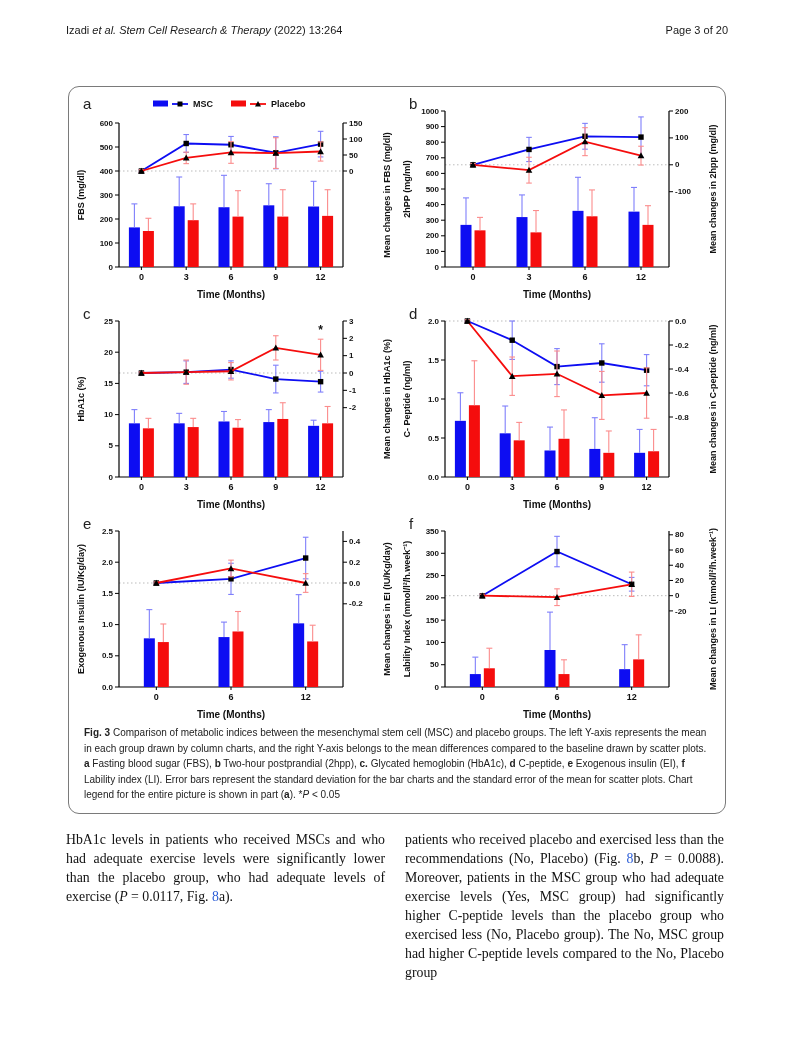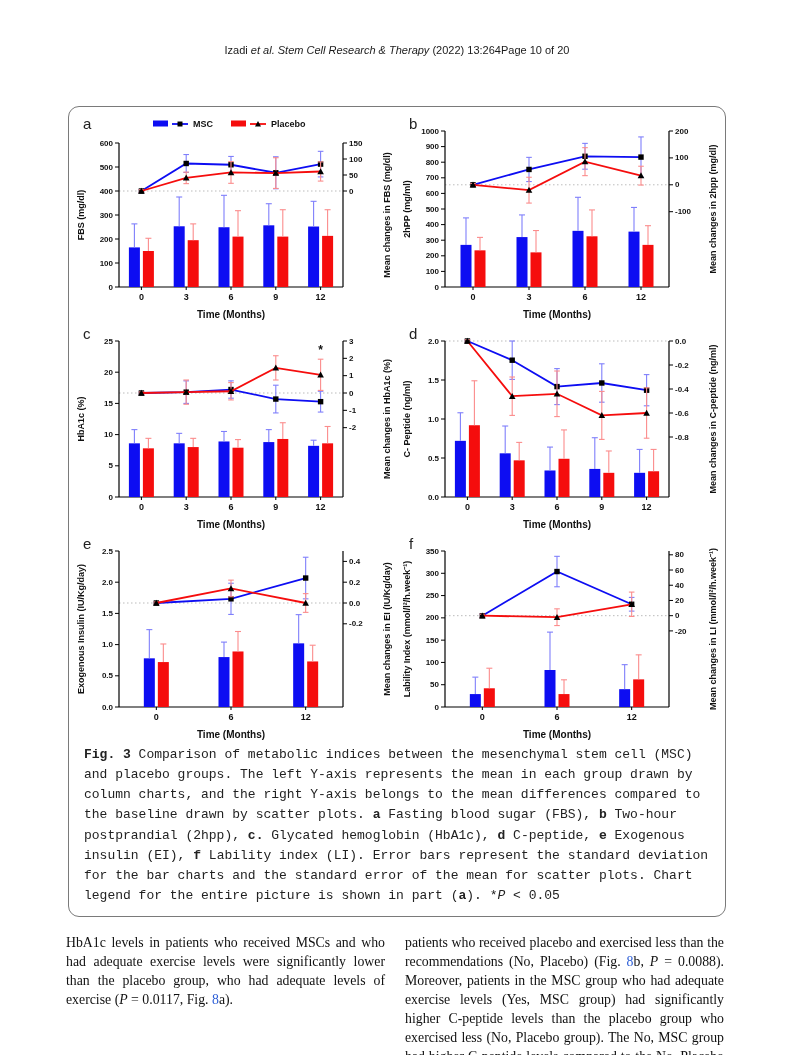--- a/index.html
+++ b/index.html
@@ -1,38 +1,38 @@
 <!DOCTYPE html>
 <html><head>
 <meta charset="utf-8">
 <style>
   html,body{margin:0;padding:0;background:#fff;}
   body{width:794px;height:1055px;position:relative;font-family:"Liberation Sans",sans-serif;color:#111;}
-  .hdr{display:flex;justify-content:center;margin:44px 66px 0 66px;font-size:11px;color:#1a1a1a;}
+  .hdr{display:flex;justify-content:space-between;margin:24px 66px 0 66px;font-size:11px;color:#1a1a1a;}
   .hdr .it{font-style:italic;}
   .figbox{width:658px;margin:50px auto 0 auto;border:1.3px solid #7a7a7a;border-radius:11px;padding-top:6px;box-sizing:border-box;background:#fff;}
   .grid{display:grid;grid-template-columns:322px 322px;column-gap:4px;justify-content:center;}
   .grid svg{display:block;}
-  .caption{padding:2px 15px 10px 15px;font-size:13px;line-height:1.55;color:#222;font-family:Liberation Mono, monospace;}
+  .caption{padding:2px 15px 10px 15px;font-size:10px;line-height:1.55;color:#222;}
   .bodytext{display:flex;gap:20px;margin:16px 66px 0 66px;font-family:"Liberation Serif",serif;font-size:13.8px;line-height:1.38;text-align:justify;color:#101010;}
   .col{width:319px;}
   .col p{margin:0;}
   .col p.indent{text-indent:14px;}
   .b{font-weight:bold;}
   .i{font-style:italic;}
   .lnk{color:#2b5dd7;}
 </style>
 </head>
 <body>
 
 <div class="page">
 
   <div class="hdr">
     <div><span>Izadi </span><span class="it">et al. Stem Cell Research &amp; Therapy</span><span>  (2022) 13:264</span></div>
-    <div>Page 10 of 20</div>
+    <div>Page 3 of 20</div>
   </div>
 
   <div class="figbox">
     <div class="grid">
       <svg width="322" height="210">
           <text x="10" y="16" font-size="15" font-weight="normal" fill="#222" text-anchor="start" font-family="&quot;Liberation Sans&quot;,sans-serif">a</text>
           <line x1="46" y1="78" x2="270" y2="78" stroke="#aaaaaa" stroke-width="0.8" stroke-dasharray="1.5,2.5"></line>
           <line x1="46" y1="30" x2="46" y2="174" stroke="#000" stroke-width="1.2"></line>
           <line x1="46" y1="174" x2="270" y2="174" stroke="#000" stroke-width="1.2"></line>
           <line x1="270" y1="30" x2="270" y2="174" stroke="#000" stroke-width="1.2"></line>

